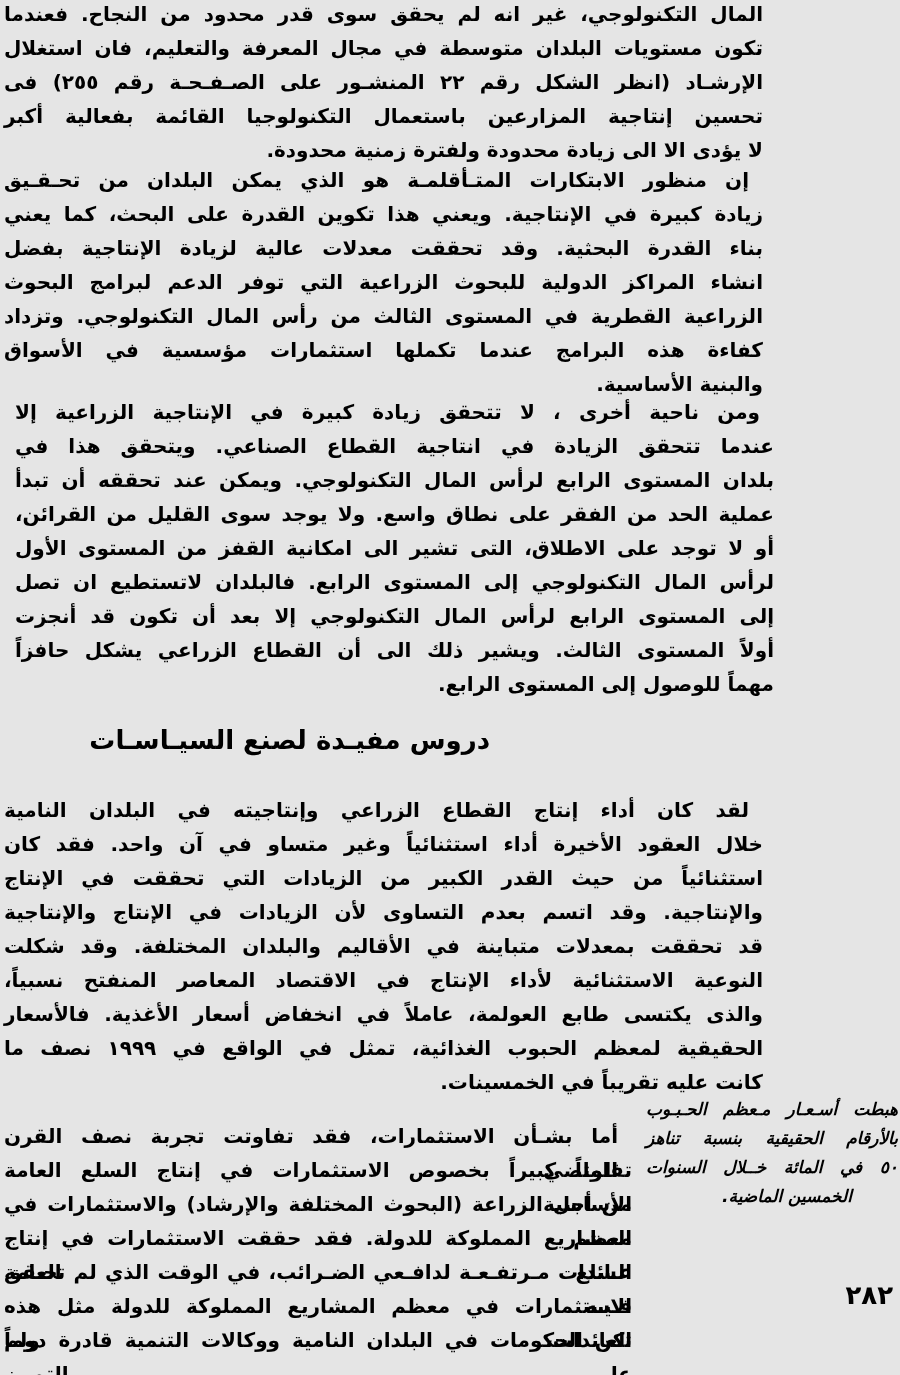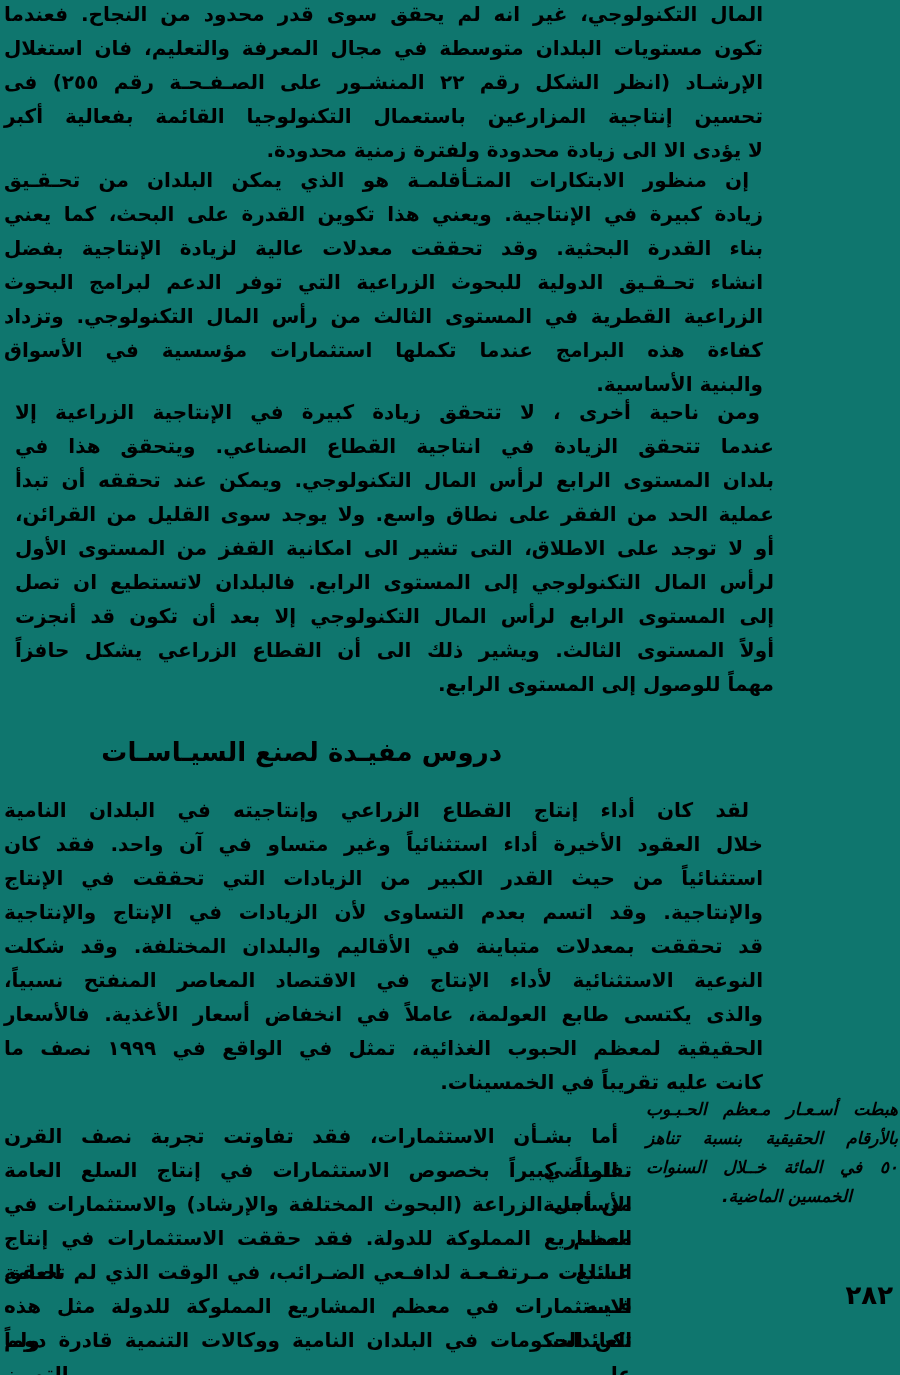--- a/index.html
+++ b/index.html
@@ -4,21 +4,21 @@
 <style>
   html, body {
     margin: 0;
     padding: 0;
     background: #ffffff;
   }
   .page {
     position: relative;
     width: 900px;
     height: 1375px;
-    background: #0f766e;
+    background: #e5e5e5;
     color: #000000;
     direction: rtl;
     font-family: "DejaVu Sans", sans-serif;
     overflow: hidden;
   }
   
   .para {
     position: absolute;
     font-size: 20px;
     font-weight: bold;
@@ -38,21 +38,21 @@
   .p2 { top: 163px;  right: 137px; width: 759px; }
   .p3 { top: 395px;  right: 126px; width: 759px; }
   .p4 { top: 793px;  right: 137px; width: 759px; }
   .p5 { top: 1090px; right: 268px; width: 628px; margin-top: 29px; }
 
   .heading {
     position: absolute;
     top: 720px;
     left: 170px;
     width: 320px;
-    margin: 12px;
+    margin: 0;
     font-size: 26px;
     font-weight: bold;
     line-height: 40px;
     text-align: left;
     white-space: nowrap;
   }
 
   
   .note {
     position: absolute;
@@ -93,21 +93,21 @@
       <div class="line">تكون مستويات البلدان متوسطة في مجال المعرفة والتعليم، فان استغلال</div>
       <div class="line">الإرشـاد (انظر الشكل رقم ٢٢ المنشـور على الصـفـحـة رقم ٢٥٥) فى</div>
       <div class="line">تحسين إنتاجية المزارعين باستعمال التكنولوجيا القائمة بفعالية أكبر</div>
       <div class="line last">لا يؤدى الا الى زيادة محدودة ولفترة زمنية محدودة.</div>
     </div>
 
   <div class="para p2">
       <div class="line first">إن منظور الابتكارات المتـأقلمـة هو الذي يمكن البلدان من تحـقـيق</div>
       <div class="line">زيادة كبيرة في الإنتاجية. ويعني هذا تكوين القدرة على البحث، كما يعني</div>
       <div class="line">بناء القدرة البحثية. وقد تحققت معدلات عالية لزيادة الإنتاجية بفضل</div>
-      <div class="line">انشاء تحـقـيق الدولية للبحوث الزراعية التي توفر الدعم لبرامج البحوث</div>
+      <div class="line">انشاء المراكز الدولية للبحوث الزراعية التي توفر الدعم لبرامج البحوث</div>
       <div class="line">الزراعية القطرية في المستوى الثالث من رأس المال التكنولوجي. وتزداد</div>
       <div class="line">كفاءة هذه البرامج عندما تكملها استثمارات مؤسسية في الأسواق</div>
       <div class="line last">والبنية الأساسية.</div>
     </div>
 
   <div class="para p3">
       <div class="line first">ومن ناحية أخرى ، لا تتحقق زيادة كبيرة في الإنتاجية الزراعية إلا</div>
       <div class="line">عندما تتحقق الزيادة في انتاجية القطاع الصناعي. ويتحقق هذا في</div>
       <div class="line">بلدان المستوى الرابع لرأس المال التكنولوجي. ويمكن عند تحققه أن تبدأ</div>
       <div class="line">عملية الحد من الفقر على نطاق واسع. ولا يوجد سوى القليل من القرائن،</div>

